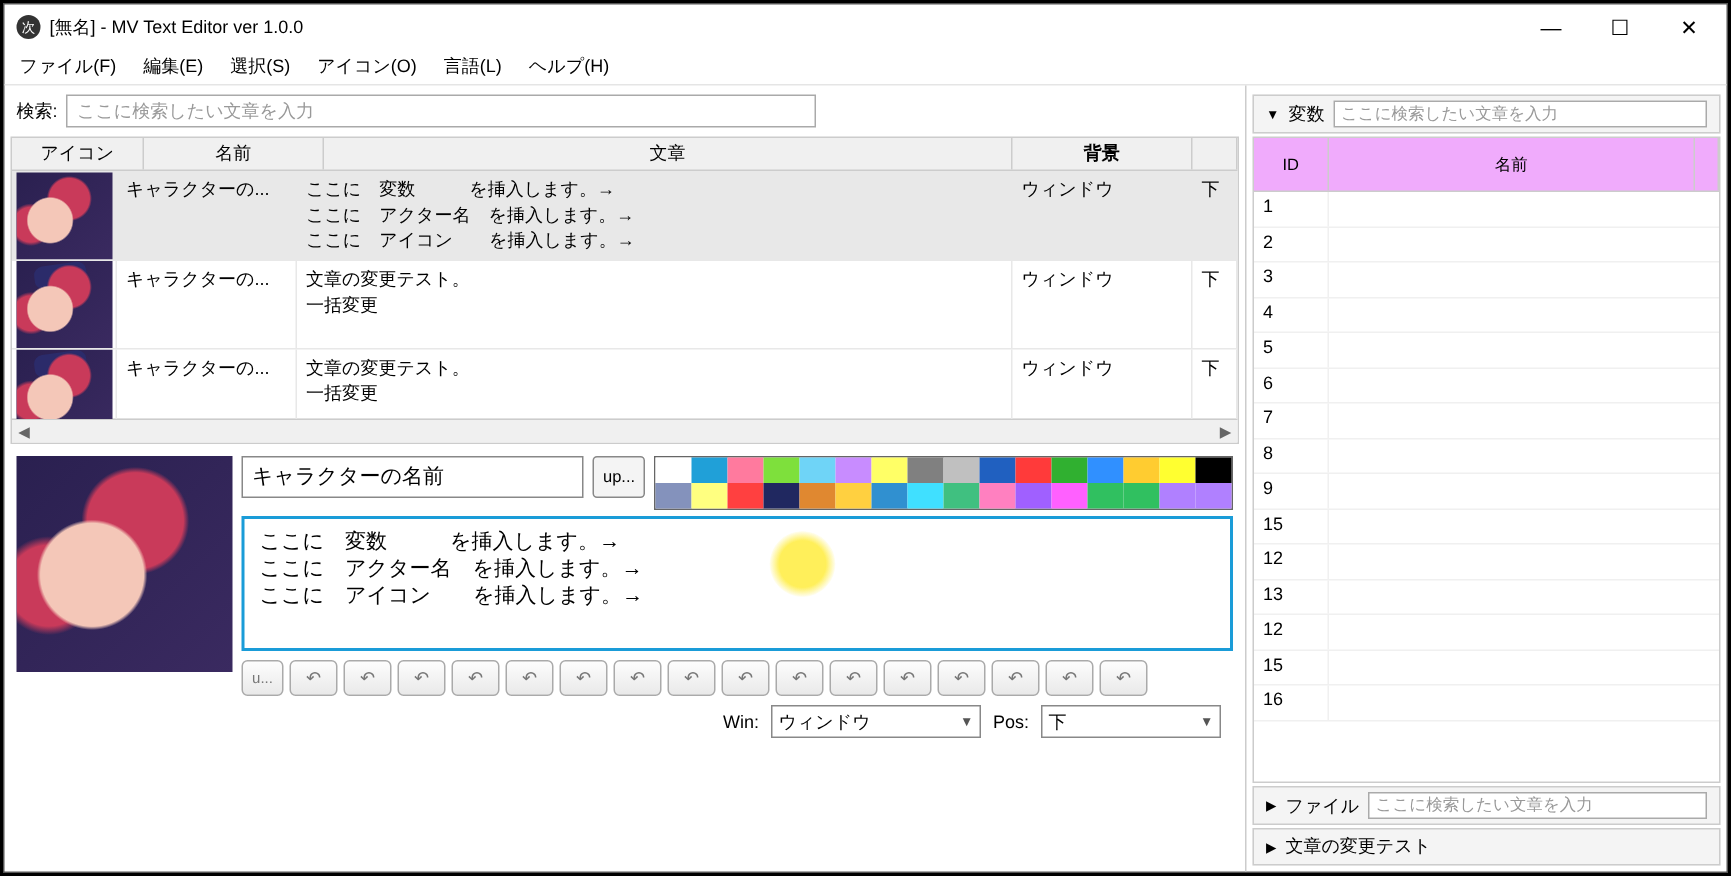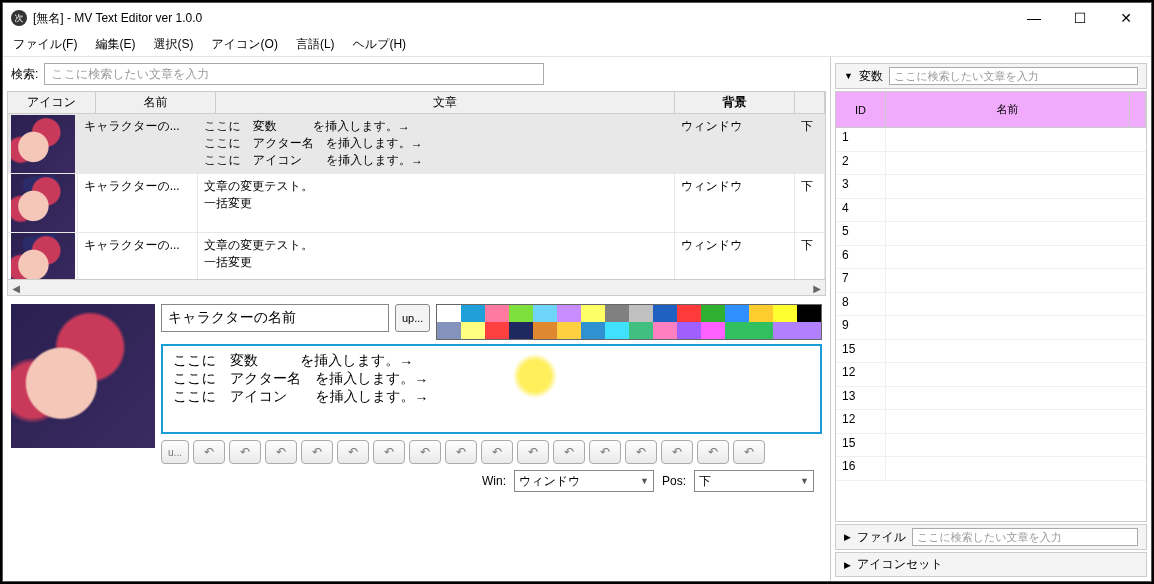--- a/index.html
+++ b/index.html
@@ -309,17 +309,17 @@
             </div>
           </div>
       </div>
       <div class="accordion">
         <span class="arrow">▶</span>
         <span>ファイル</span>
         <input type="text" placeholder="ここに検索したい文章を入力" style="">
       </div>
       <div class="accordion">
         <span class="arrow">▶</span>
-        <span>アイコンセット</span>
+        <span>文章の変更テスト</span>
       </div>
     </div>
   </div>
 </div>
 
 </body></html>

